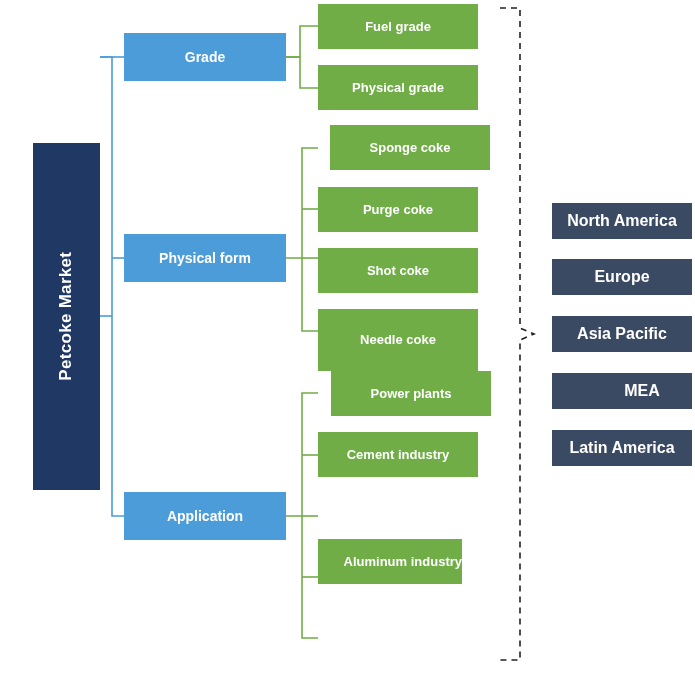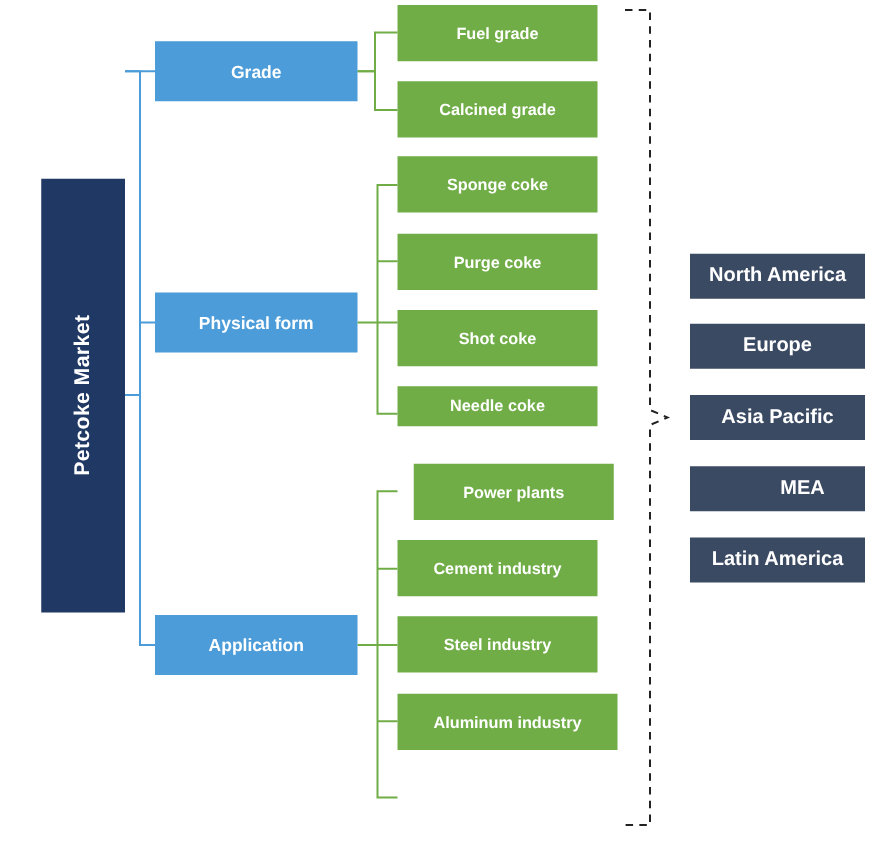--- a/index.html
+++ b/index.html
@@ -100,44 +100,41 @@
     <span>Physical  form</span>
   </div>
   <div class="node cat-node" style="left:124px; top:492px; width:162px; height:48px;">
     <span>Application</span>
   </div>
 
   <div class="node leaf-node" style="left:318px; top:4px; width:160px; height:45px;">
     <span>Fuel grade</span>
   </div>
   <div class="node leaf-node" style="left:318px; top:65px; width:160px; height:45px;">
-    <span>Calcined grade</span>
+    <span>Physical grade</span>
   </div>
-  <div class="node leaf-node" style="left:318px; top:125px; width:160px; height:45px;">
+  <div class="node leaf-node" style="left:330px; top:125px; width:160px; height:45px;">
     <span>Sponge coke</span>
   </div>
   <div class="node leaf-node" style="left:318px; top:187px; width:160px; height:45px;">
     <span>Purge coke</span>
   </div>
   <div class="node leaf-node" style="left:318px; top:248px; width:160px; height:45px;">
     <span>Shot coke</span>
   </div>
-  <div class="node leaf-node" style="left:318px; top:309px; width:160px; height:32px;">
+  <div class="node leaf-node" style="left:318px; top:309px; width:160px; height:62px;">
     <span>Needle  coke</span>
   </div>
   <div class="node leaf-node" style="left:318px; top:371px; width:160px; height:45px;margin-left:13px;">
     <span>Power plants</span>
   </div>
   <div class="node leaf-node" style="left:318px; top:432px; width:160px; height:45px;">
     <span>Cement industry</span>
   </div>
-  <div class="node leaf-node" style="left:318px; top:493px; width:160px; height:45px;">
-    <span>Steel industry</span>
-  </div>
-  <div class="node leaf-node" style="left:318px; top:555px; width:176px; height:45px;">
+  <div class="node leaf-node" style="left:318px; top:539px; width:144px; height:45px;justify-content:flex-end;">
     <span>Aluminum  industry</span>
   </div>
 
   <div class="node region-node" style="left:552px; top:203px; width:140px; height:36px;">
     <span>North America</span>
   </div>
   <div class="node region-node" style="left:552px; top:259px; width:140px; height:36px;">
     <span>Europe</span>
   </div>
   <div class="node region-node" style="left:552px; top:316px; width:140px; height:36px;">

